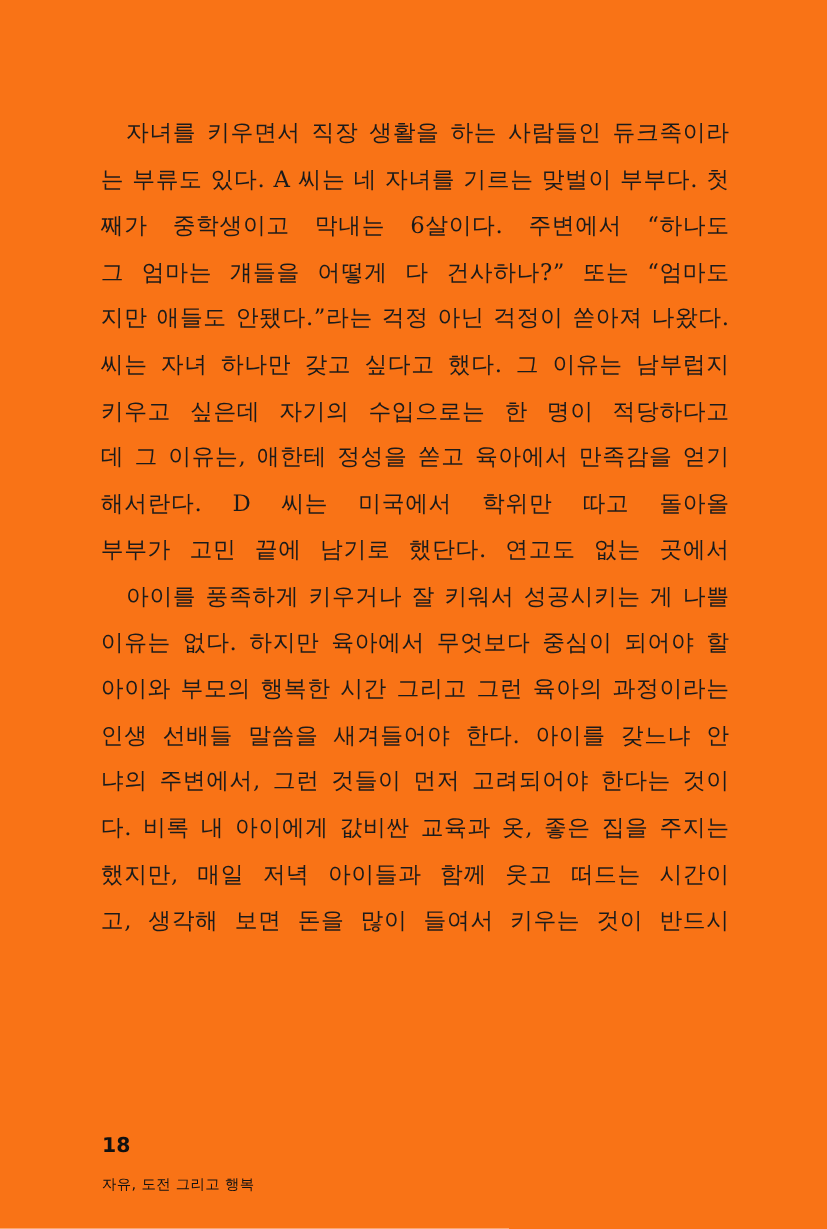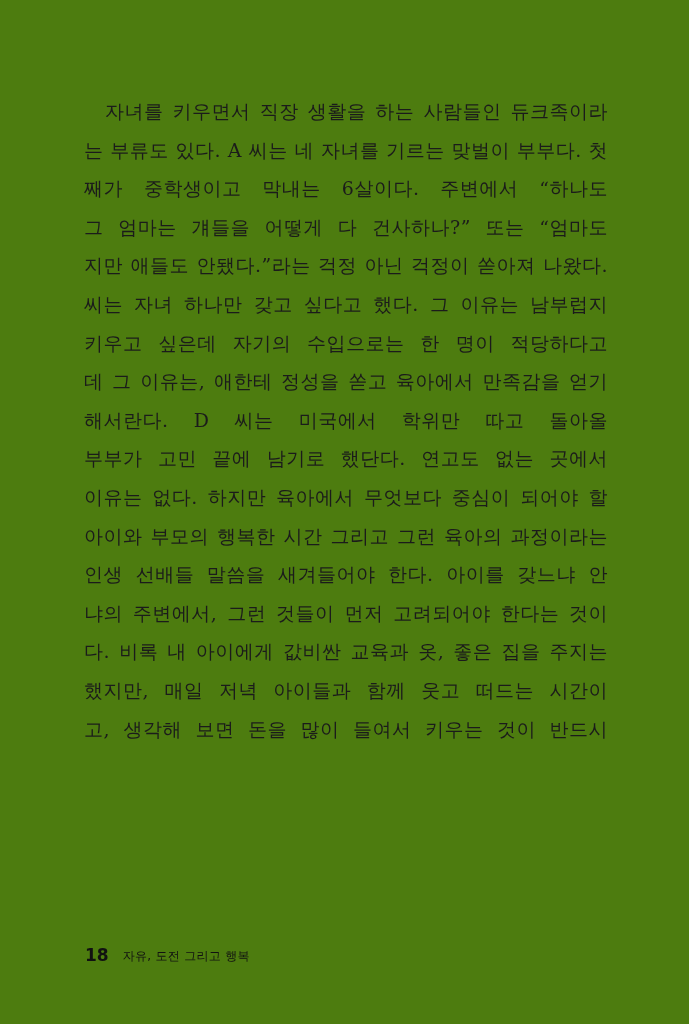--- a/index.html
+++ b/index.html
@@ -4,21 +4,21 @@
 <style>
   html, body {
     margin: 0;
     padding: 0;
     background: #ffffff;
   }
   .page {
     position: relative;
     width: 689px;
     height: 1024px;
-    background: #4d7c0f;
+    background: #f97316;
     overflow: hidden;
     font-family: "DejaVu Serif", "Liberation Serif", serif;
     color: #1b1b1b;
   }
   .text-block {
     position: absolute;
     left: 84px;
     top: 92px;
     width: 524px;
     font-size: 19px;
@@ -36,24 +36,25 @@
     text-align-last: justify;
   }
   .line.indent {
     padding-left: 21px;
   }
   .footer {
     position: absolute;
     left: 85px;
     top: 945px;
     display: flex;
-    align-items: flex-end;
+    align-items: flex-start;
     gap: 14px;
     font-family: "DejaVu Sans", "Liberation Sans", sans-serif;
     color: #111111;
+    flex-direction: column;
   }
   .footer .pagenum {
     font-size: 17px;
     font-weight: 700;
   }
   .footer .booktitle {
     font-size: 12px;
     font-weight: 500;
     letter-spacing: 0.3px;
   }
@@ -66,20 +67,21 @@
       <div class="line indent just">자녀를 키우면서 직장 생활을 하는 사람들인 듀크족이라</div>
       <div class="line just">는 부류도 있다. A 씨는 네 자녀를 기르는 맞벌이 부부다. 첫</div>
       <div class="line just">째가 중학생이고 막내는 6살이다. 주변에서 “하나도 버거운데</div>
       <div class="line just">그 엄마는 걔들을 어떻게 다 건사하나?” 또는 “엄마도 힘들겠</div>
       <div class="line just">지만 애들도 안됐다.”라는 걱정 아닌 걱정이 쏟아져 나왔다. B</div>
       <div class="line just">씨는 자녀 하나만 갖고 싶다고 했다. 그 이유는 남부럽지 않게</div>
       <div class="line just">키우고 싶은데 자기의 수입으로는 한 명이 적당하다고 생각한</div>
       <div class="line just">데 그 이유는, 애한테 정성을 쏟고 육아에서 만족감을 얻기 위</div>
       <div class="line just">해서란다. D 씨는 미국에서 학위만 따고 돌아올 예정이었지만</div>
       <div class="line just">부부가 고민 끝에 남기로 했단다. 연고도 없는 곳에서 아이들</div>
+      <div class="line indent just">아이를 풍족하게 키우거나 잘 키워서 성공시키는 게 나쁠</div>
       <div class="line just">이유는 없다. 하지만 육아에서 무엇보다 중심이 되어야 할 건</div>
       <div class="line just">아이와 부모의 행복한 시간 그리고 그런 육아의 과정이라는</div>
       <div class="line just">인생 선배들 말씀을 새겨들어야 한다. 아이를 갖느냐 안 갖느</div>
       <div class="line just">냐의 주변에서, 그런 것들이 먼저 고려되어야 한다는 것이</div>
       <div class="line just">다. 비록 내 아이에게 값비싼 교육과 옷, 좋은 집을 주지는 못</div>
       <div class="line just">했지만, 매일 저녁 아이들과 함께 웃고 떠드는 시간이 행복했</div>
       <div class="line just">고, 생각해 보면 돈을 많이 들여서 키우는 것이 반드시 번듯한</div>
     </main>
   <footer class="footer">
     <span class="pagenum">18</span>

